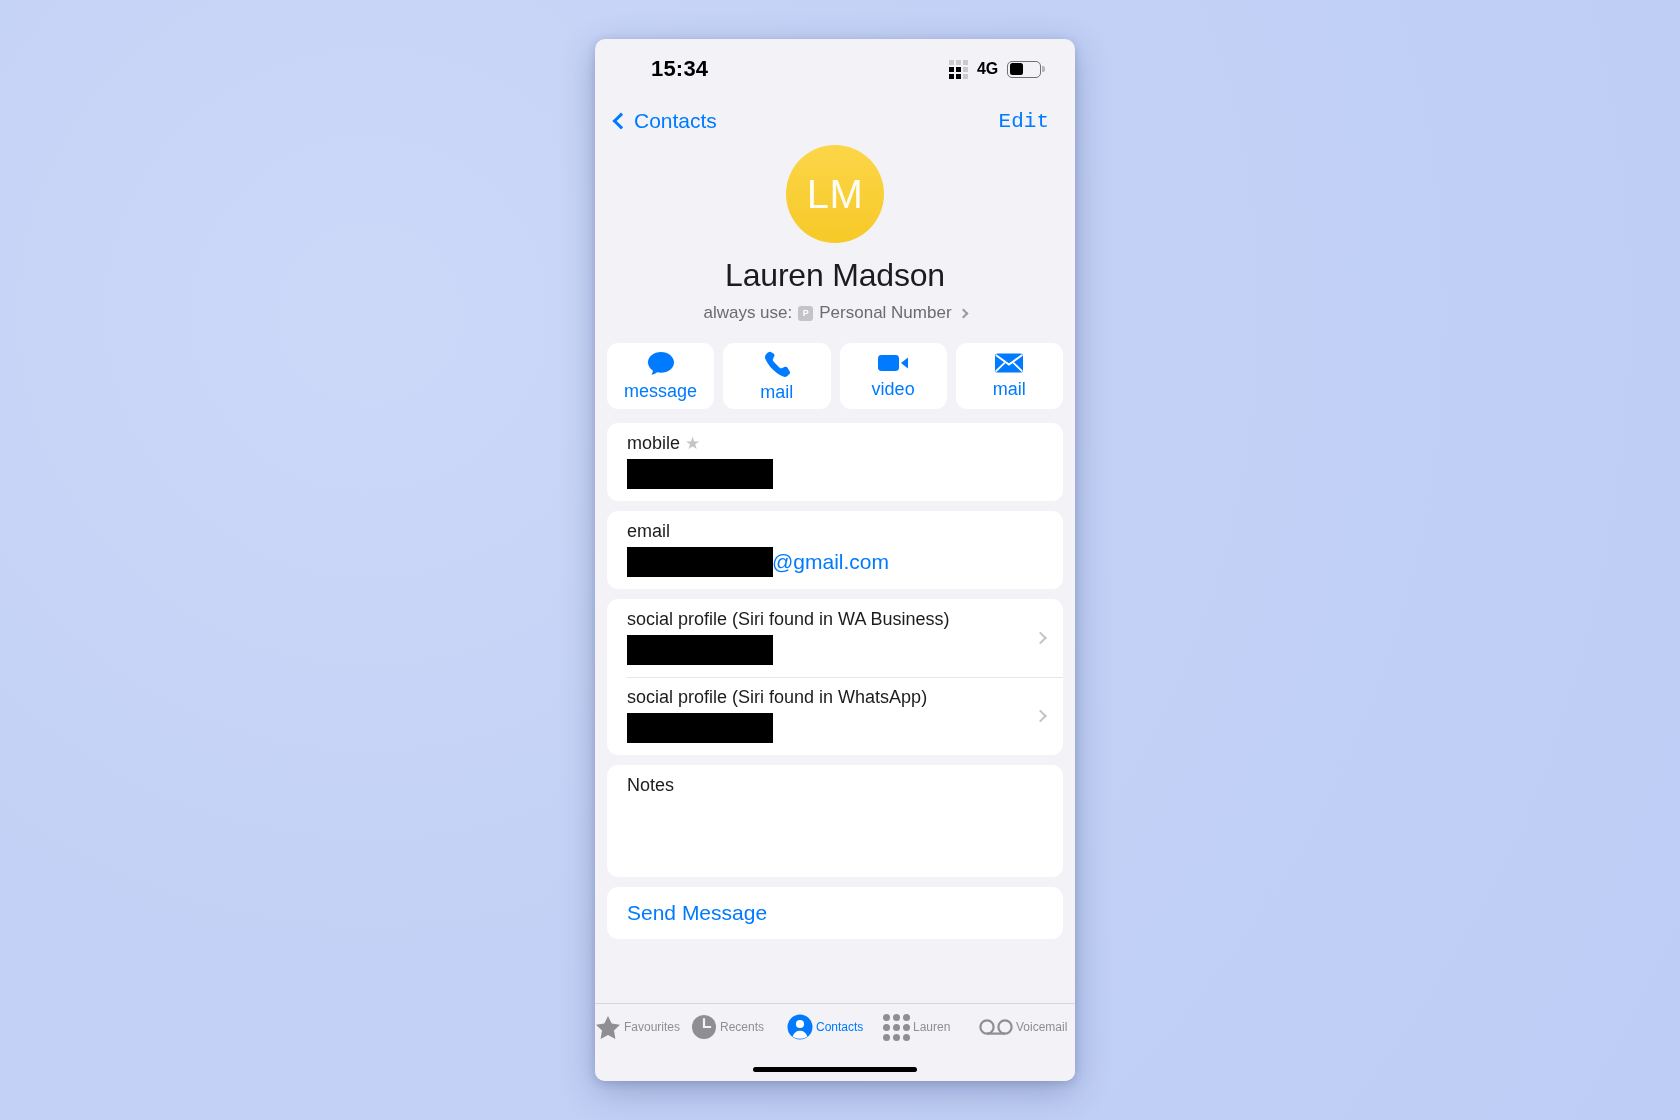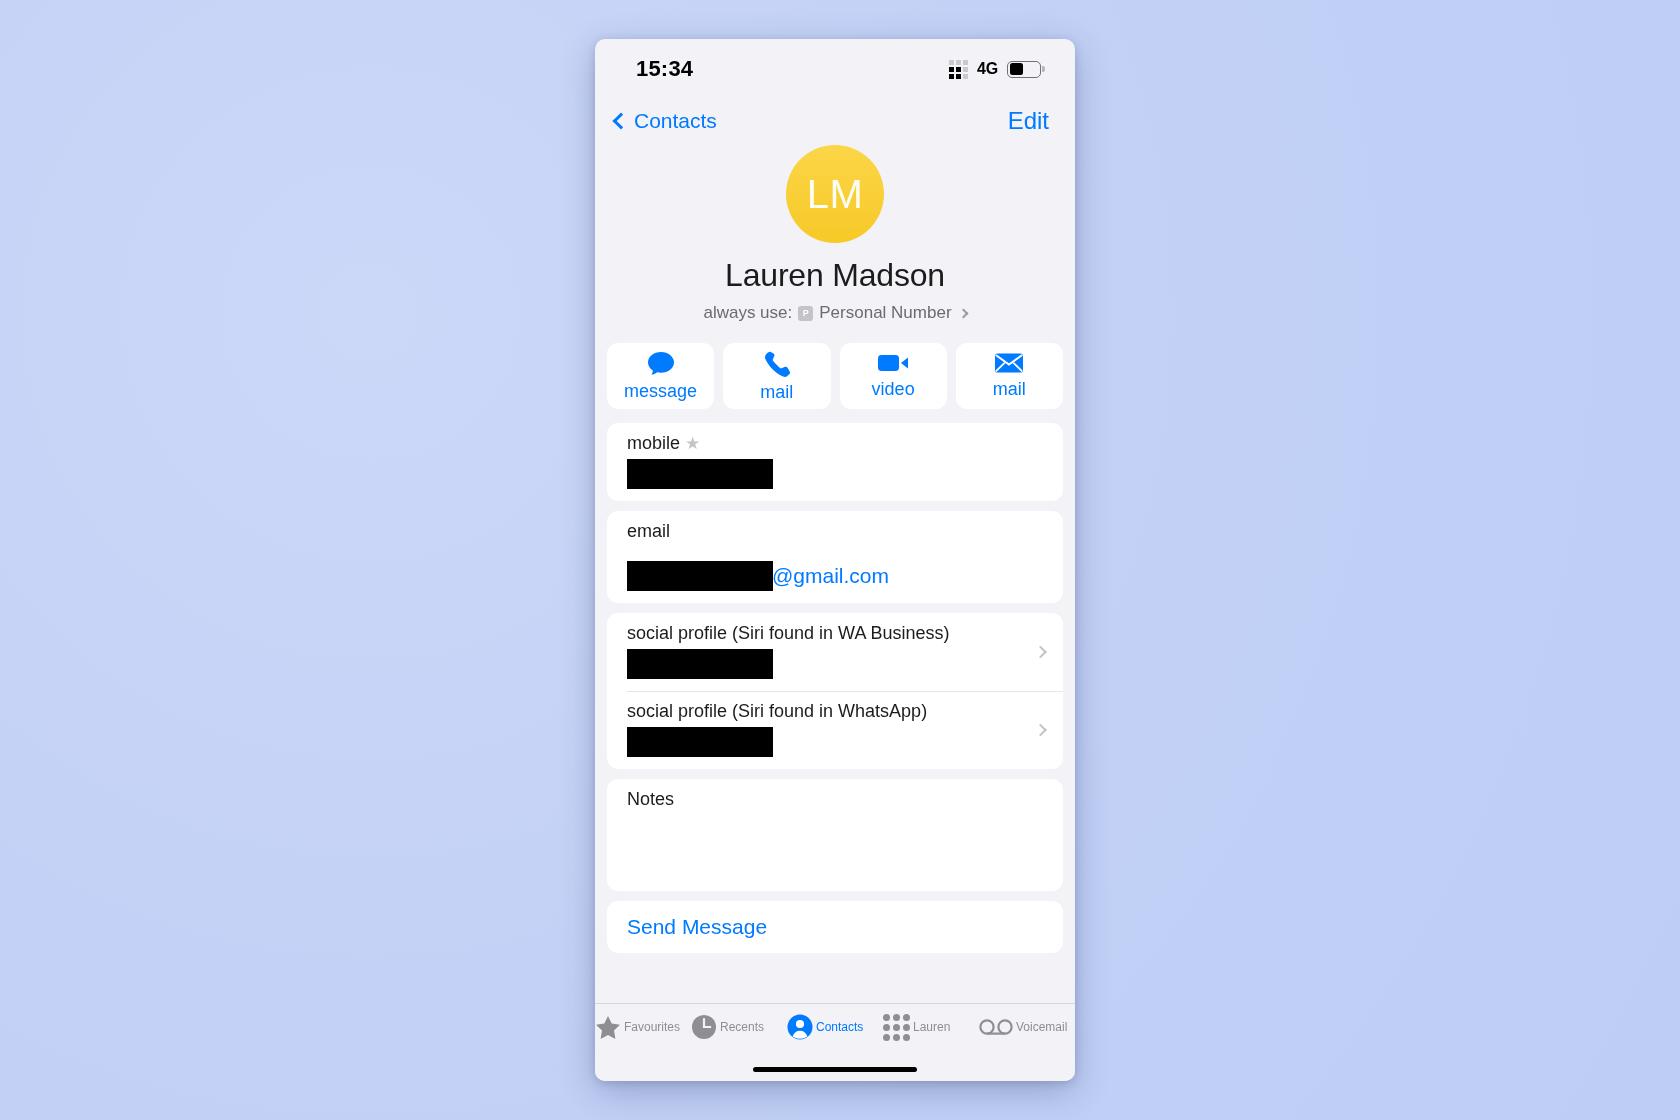--- a/index.html
+++ b/index.html
@@ -41,21 +41,21 @@
     margin-left: -10px;
   }
 
   
   .status-bar {
     height: 60px;
     flex: 0 0 60px;
     display: flex;
     align-items: center;
     justify-content: space-between;
-    padding: 0 34px 0 41px;
+    padding: 0 34px 0 56px;
   }
   .status-time {
     font-size: 22px;
     font-weight: bold;
     color: #000;
     letter-spacing: 0.2px;
   }
   .status-right {
     display: flex;
     align-items: center;
@@ -121,22 +121,23 @@
   .chev-left {
     width: 12px;
     height: 12px;
     border-left: 3.2px solid #007aff;
     border-bottom: 3.2px solid #007aff;
     transform: rotate(45deg);
     margin-right: 2px;
   }
   .nav-edit {
     color: #007aff;
-    font-size: 24px;
+    font-size: 21px;
     cursor: pointer;
+    font-family: Liberation Mono, monospace;
   }
 
   
   .content {
     flex: 1 1 auto;
     overflow: hidden;
     display: flex;
     flex-direction: column;
   }
 
@@ -246,21 +247,21 @@
   .star-icon { color: #c3c3c8; font-size: 17px; line-height: 1; }
   .redacted {
     height: 30px;
     background: #000;
     margin-top: 5px;
   }
   .redacted.w-short { width: 146px; }
   .email-line {
     display: flex;
     align-items: center;
-    margin-top: 19px;
+    margin-top: 5px;
   }
   .email-line .redacted { margin-top: 0; }
   .email-domain {
     font-size: 21px;
     color: #007aff;
     margin-left: -1px;
   }
   .row.disclosure { padding-right: 44px; }
   .row .chev-right {
     position: absolute;

